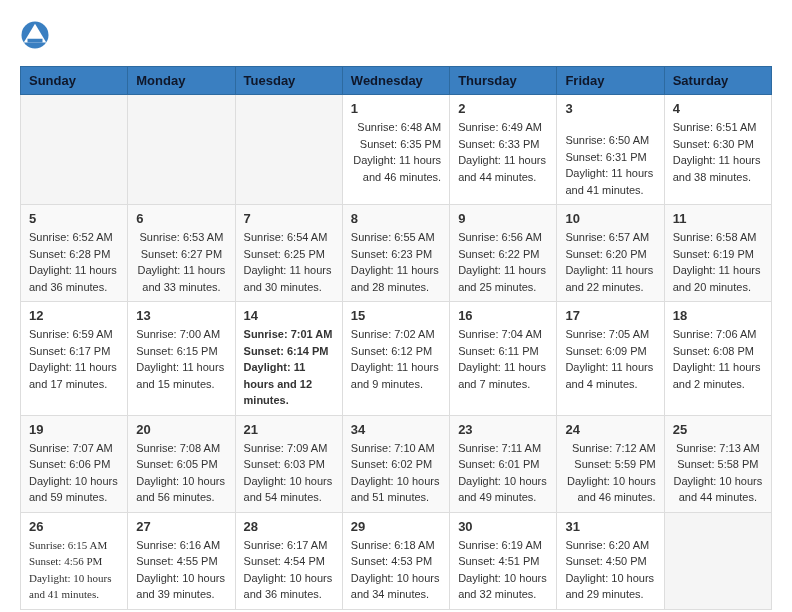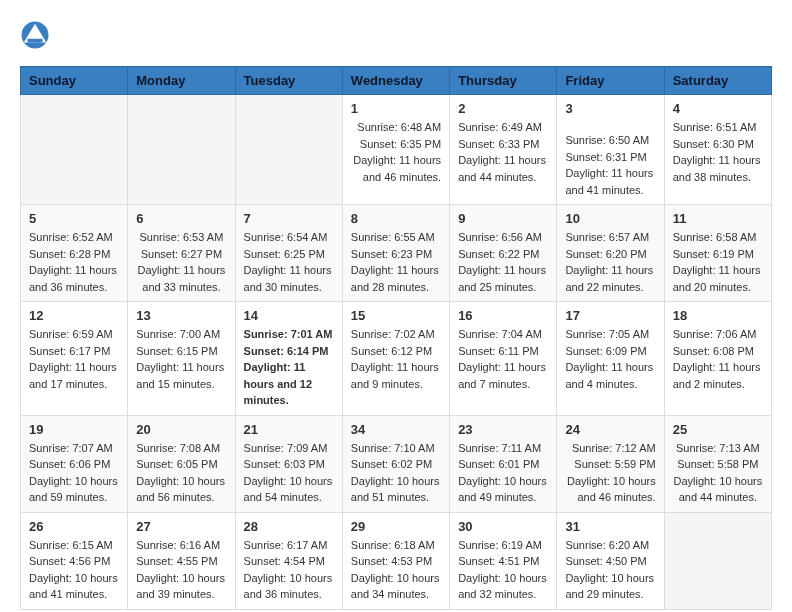--- a/index.html
+++ b/index.html
@@ -279,21 +279,21 @@
         <td>
           <span class="day-number">25</span>
           <div class="day-info" style="white-space: pre-line; text-align: center;">Sunrise: 7:13 AM
 Sunset: 5:58 PM
 Daylight: 10 hours and 44 minutes.</div>
         </td>
       </tr>
       <tr>
         <td>
           <span class="day-number">26</span>
-          <div class="day-info" style="white-space: pre-line;">Sunrise: 6:15 AM
+          <div class="day-info" style="white-space: pre-line; font-family: Liberation Serif, serif;">Sunrise: 6:15 AM
 Sunset: 4:56 PM
 Daylight: 10 hours and 41 minutes.</div>
         </td>
         <td>
           <span class="day-number">27</span>
           <div class="day-info" style="white-space: pre-line;">Sunrise: 6:16 AM
 Sunset: 4:55 PM
 Daylight: 10 hours and 39 minutes.</div>
         </td>
         <td>

